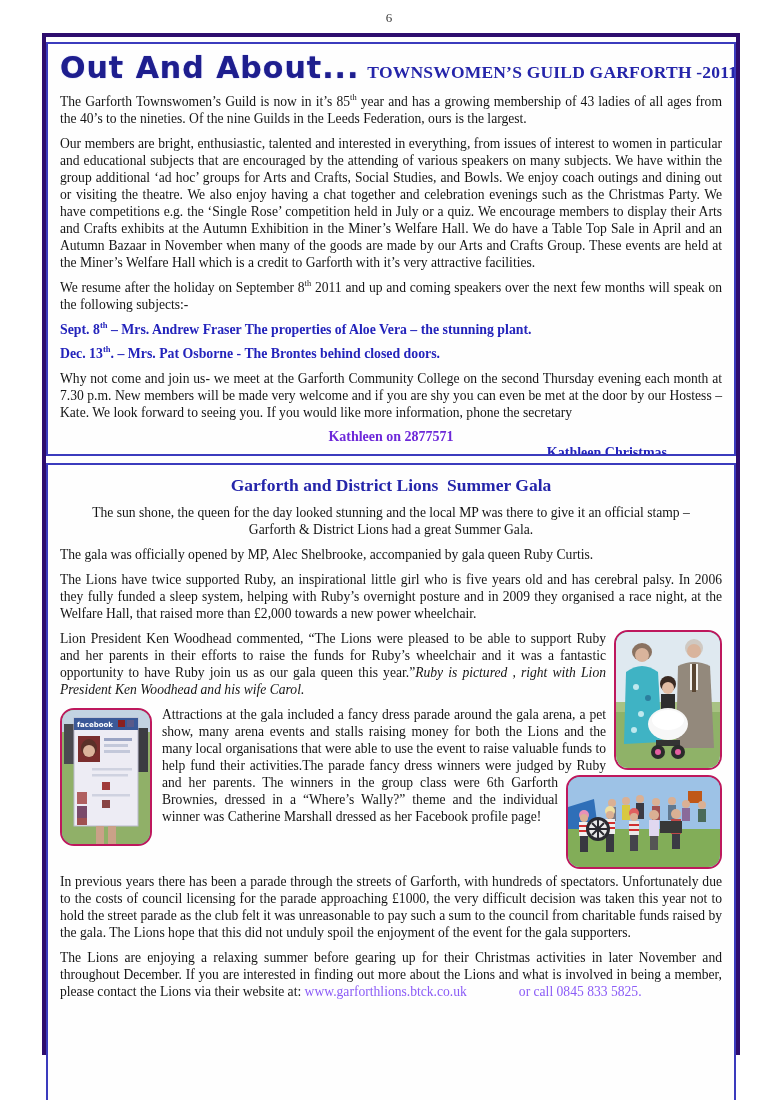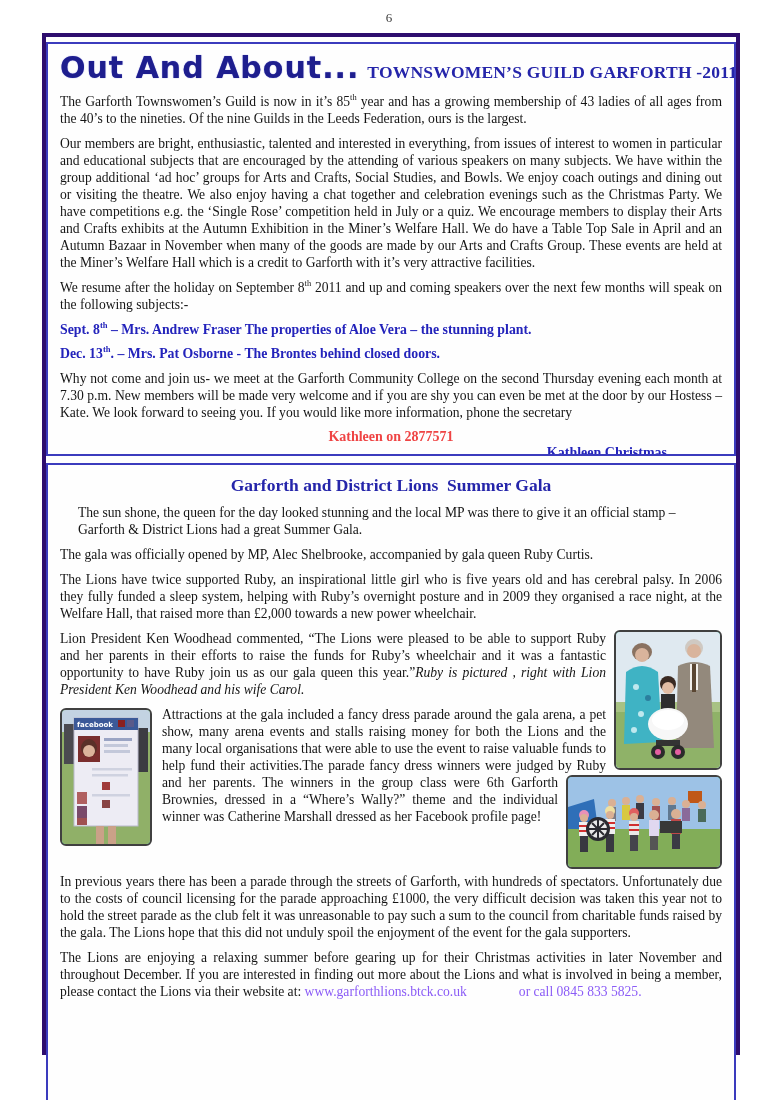--- a/index.html
+++ b/index.html
@@ -19,28 +19,28 @@
   .title-row { display:flex; align-items:baseline; gap:8px; margin:2px 0 4px 0; }
   .script-title { font-family:"DejaVu Sans", sans-serif; font-weight:bold; font-style:normal;
                   font-size:30px; color:#1e1e8e; letter-spacing:1px;
                   text-shadow:0 0 1px #6a6ad0; white-space:nowrap; }
   .caps-title { font-weight:bold; font-size:17.5px; color:#2525aa; letter-spacing:0.2px; white-space:nowrap; }
 
   p.body-text { font-size:13.6px; line-height:17px; text-align:justify; margin:8px 0; }
   .speaker-line { font-size:13.8px; line-height:17px; font-weight:bold; color:#2323bb; margin:7px 0; }
   .sup { vertical-align:super; font-size:0.62em; line-height:0; }
 
-  .contact-centered { text-align:center; font-weight:bold; color:#ef4444; font-size:14px; line-height:16px; margin-top:2px; }
+  .contact-centered { text-align:center; font-weight:bold; color:#6d28d9; font-size:14px; line-height:16px; margin-top:2px; }
   .signature-right { text-align:right; padding-right:55px; font-weight:bold; color:#2323bb; font-size:14px; line-height:16px; }
 
   .lions-title { text-align:center; font-weight:bold; color:#2525aa; font-size:17.5px;
                  margin:6px 0 4px 0; white-space:pre-wrap; }
-  .centered-para { text-align:left; font-size:13.6px; line-height:17px; margin:8px 18px; }
-
-  .photo { border:2px solid #404040; border-radius:6px; overflow:hidden; background:#5eead4; display:block; }
+  .centered-para { text-align:center; font-size:13.6px; line-height:17px; margin:8px 18px; }
+
+  .photo { border:2px solid #be185d; border-radius:14px; overflow:hidden; background:#5eead4; display:block; }
   .photo svg { display:block; }
   .photo-gala-queen { float:right; width:108px; height:140px; margin:0 0 5px 8px; }
   .photo-fancy-dress { float:right; clear:right; width:156px; height:94px; margin:0 0 4px 8px; }
   .photo-facebook { float:left; width:92px; height:138px; margin:2px 10px 4px 0; }
 
   .italic-seg { font-style:italic; }
   .clear-float { clear:both; }
   .link-blue { color:#8b5cf6; text-decoration:none; cursor:pointer; }
   .gap-spacer { display:inline-block; width:52px; }
   .fb-header-text { font-family:"DejaVu Sans", sans-serif; font-weight:bold; }

